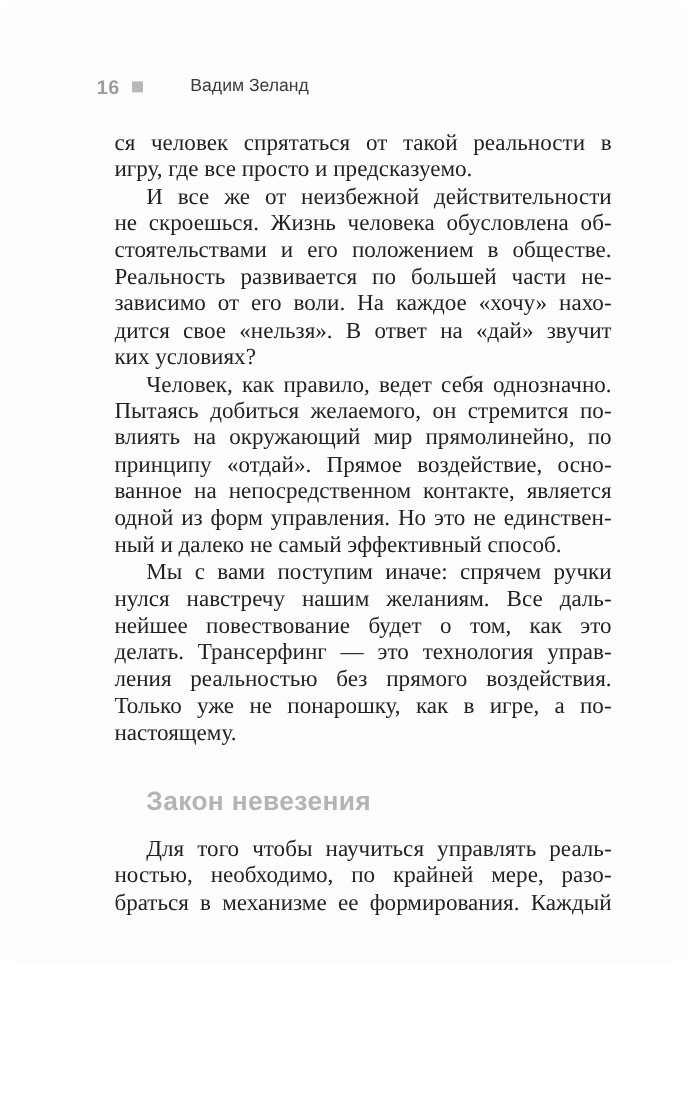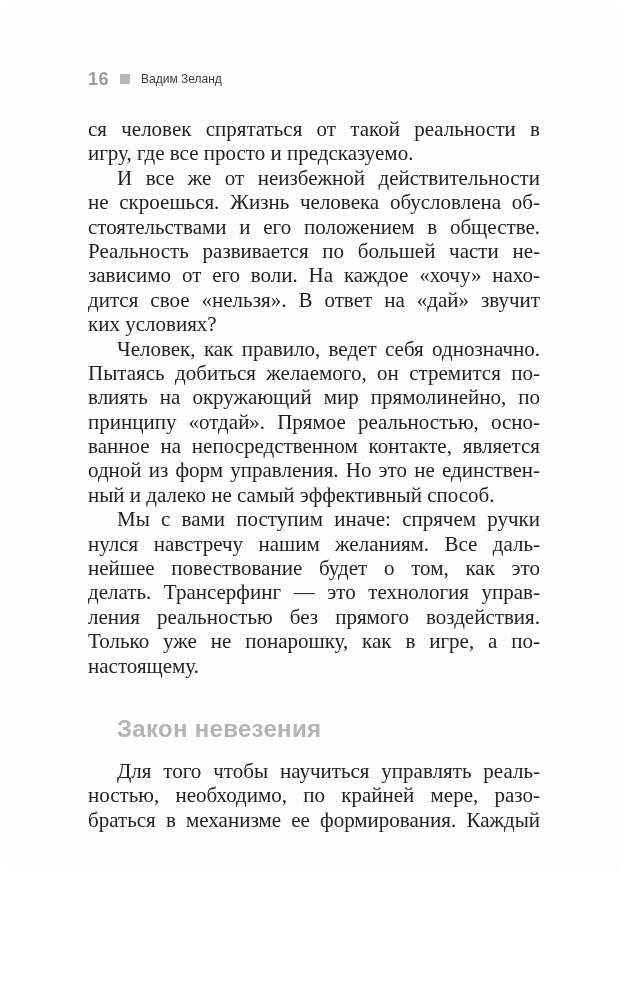--- a/index.html
+++ b/index.html
@@ -32,26 +32,27 @@
     letter-spacing: 0.5px;
   }
   .square {
     display: inline-block;
     width: 10px;
     height: 10px;
     background: var(--header-square, #b8b8b8);
     margin: 0 11px 0 11px;
   }
   .author {
-    font-size: 12px;
+    font-size: 16px;
     color: var(--header-title, #3b3b3b);
+    margin-left: 32px;
   }
   .content {
     position: absolute;
-    left: 88px;
+    left: 104px;
     top: 117px;
     width: 452px;
     font-family: "Liberation Serif", "DejaVu Serif", serif;
     font-size: 21px;
     line-height: 24.4px;
     color: var(--body-text, #222222);
   }
   .paragraph {
     margin: 0;
   }
@@ -99,21 +100,21 @@
         <div class="line" style="">стоятельствами и его положением в обществе.</div>
         <div class="line" style="">Реальность развивается по большей части не-</div>
         <div class="line" style="">зависимо от его воли. На каждое «хочу» нахо-</div>
         <div class="line" style="">дится свое «нельзя». В ответ на «дай» звучит</div>
         <div class="line last" style="">ких условиях?</div>
       </div>
       <div class="paragraph indent">
         <div class="line first" style="">Человек, как правило, ведет себя однозначно.</div>
         <div class="line" style="">Пытаясь добиться желаемого, он стремится по-</div>
         <div class="line" style="">влиять на окружающий мир прямолинейно, по</div>
-        <div class="line" style="">принципу «отдай». Прямое реальностью, осно-</div>
+        <div class="line" style="">принципу «отдай». Прямое воздействие, осно-</div>
         <div class="line" style="">ванное на непосредственном контакте, является</div>
         <div class="line" style="">одной из форм управления. Но это не единствен-</div>
         <div class="line last" style="">ный и далеко не самый эффективный способ.</div>
       </div>
       <div class="paragraph indent">
         <div class="line first" style="">Мы с вами поступим иначе: спрячем ручки</div>
         <div class="line" style="">нулся навстречу нашим желаниям. Все даль-</div>
         <div class="line" style="">нейшее повествование будет о том, как это</div>
         <div class="line" style="">делать. Трансерфинг — это технология управ-</div>
         <div class="line" style="">ления реальностью без прямого воздействия.</div>

